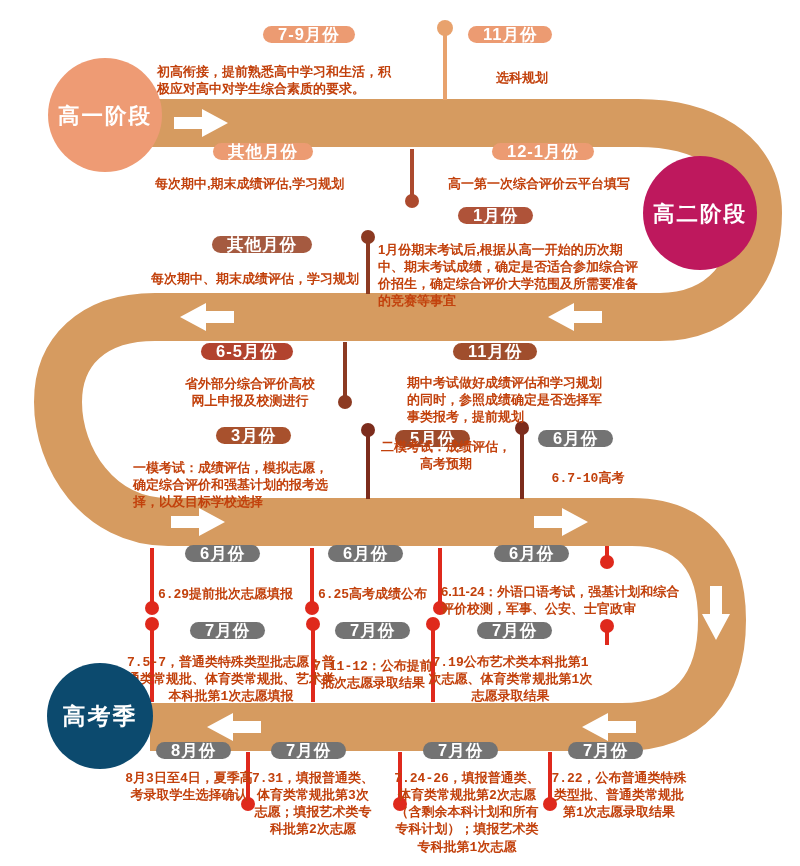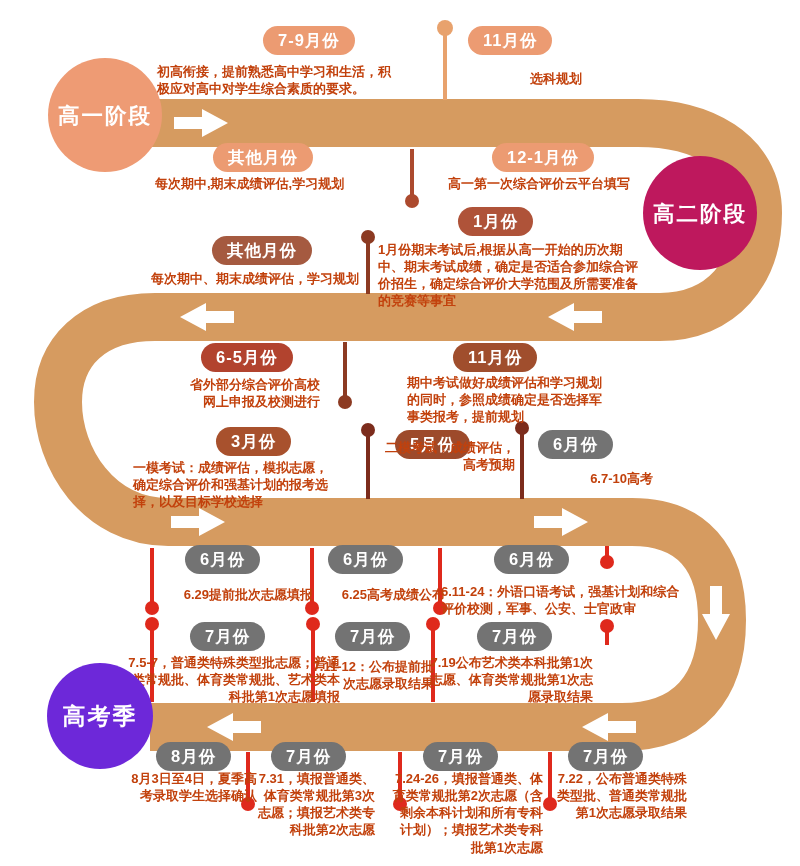--- a/index.html
+++ b/index.html
@@ -4,45 +4,45 @@
 <title>高考升学规划时间轴</title>
 <style>
   html,body{margin:0;padding:0;background:#fff;}
   .canvas{
     position:relative;width:800px;height:866px;background:#ffffff;overflow:hidden;
     font-family:"Liberation Sans","DejaVu Sans",sans-serif;
   }
   .road-svg{position:absolute;left:0;top:0;z-index:0;}
   .badge{
     position:absolute;z-index:3;display:inline-block;color:#fff;font-weight:700;
-    font-size:16.5px;line-height:1;padding:6px 15px;border-radius:16px;
+    font-size:16.5px;line-height:1;padding:0 15px;border-radius:16px;
     letter-spacing:1px;white-space:nowrap;
   }
   .c-salmon{background:#EC9B72;}
   .c-rust{background:#A55A40;}
   .c-redbrown{background:#AF5339;}
   .c-brick{background:#B2432E;}
   .c-brown{background:#A04E2D;}
   .c-brown2{background:#A8512D;}
   .c-dkbrown{background:#9D4A2B;}
   .c-red{background:#737373;}
   .txt{
     position:absolute;z-index:3;font-weight:700;color:#c2410c;
     font-size:13px;line-height:1.32;
   }
-  .center{text-align:right;}
+  .center{text-align:center;font-family:Liberation Mono, monospace;}
   .nowrap{white-space:nowrap;}
   .stage{
     position:absolute;z-index:4;border-radius:50%;display:flex;align-items:center;
     justify-content:center;color:#fff;font-weight:700;letter-spacing:2px;
   }
   .stage-1{left:48px;top:58px;width:114px;height:114px;background:#EE9B74;font-size:21.5px;}
   .stage-2{left:643px;top:156px;width:114px;height:114px;background:#be185d;font-size:21.5px;}
   .stage-3{left:55px;top:345px;width:114px;height:114px;background:#A6512E;font-size:21.5px;}
-  .stage-4{left:47px;top:663px;width:106px;height:106px;background:#6d28d9;font-size:23px;}
+  .stage-4{left:47px;top:663px;width:106px;height:106px;background:#0c4a6e;font-size:23px;}
 </style>
 </head>
 <body>
 
 <div class="canvas">
 
   
   <svg class="road-svg" width="800" height="866" viewBox="0 0 800 866">
     <path d="M 105 123 H 638 C 700 123 758 150 758 213 C 758 272 722 317 660 317
          H 155 C 92 317 58 352 58 402 C 58 458 98 522 168 522

